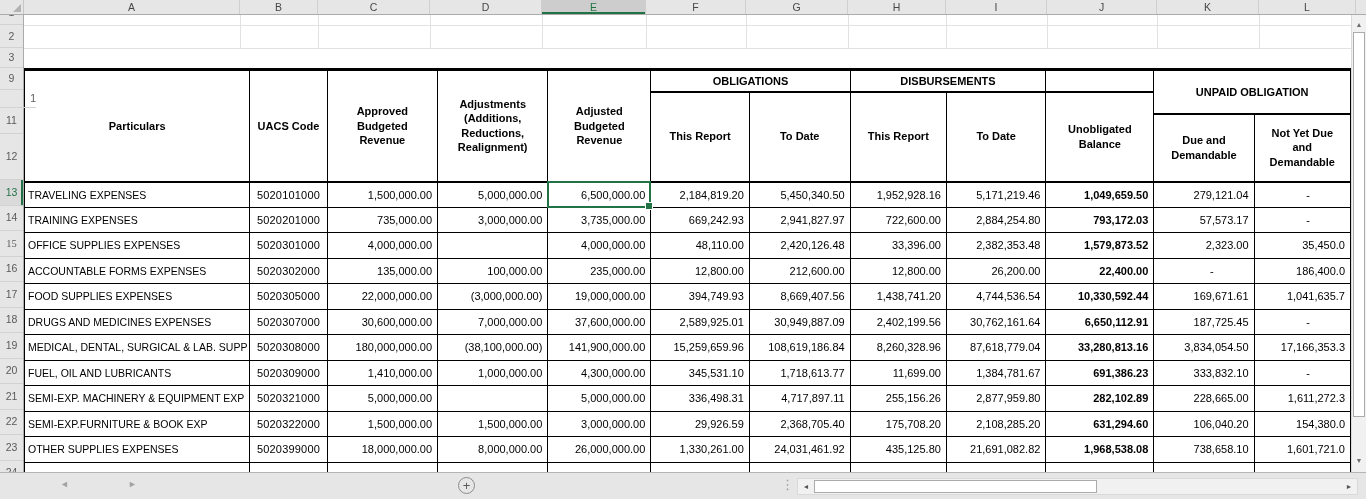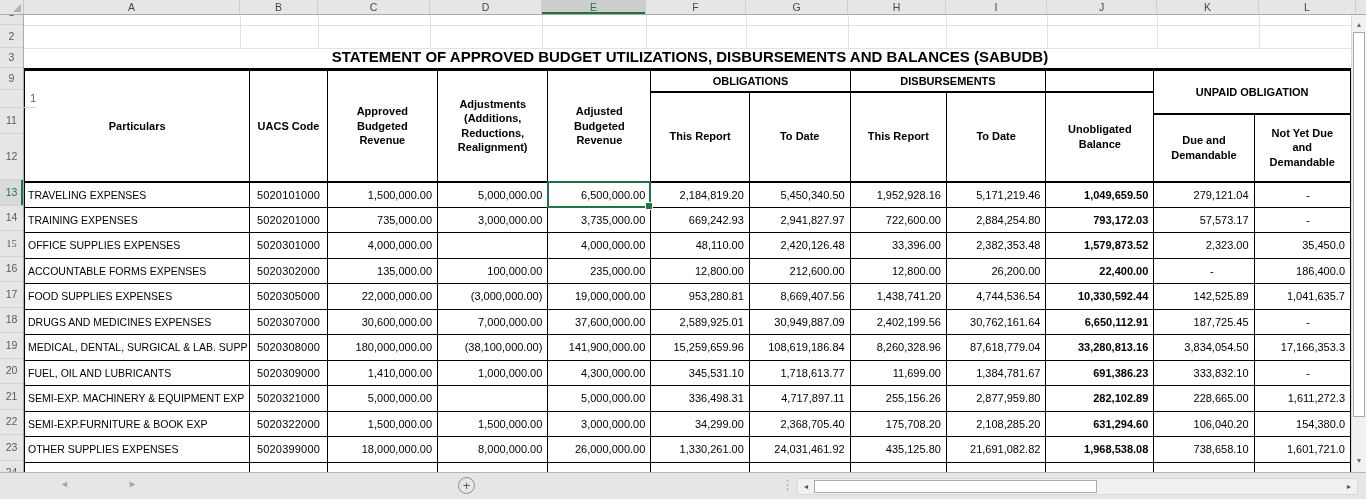--- a/index.html
+++ b/index.html
@@ -183,21 +183,20 @@
         <div class="gl-v" style="left: 746px;"></div>
         <div class="gl-v" style="left: 848px;"></div>
         <div class="gl-v" style="left: 946px;"></div>
         <div class="gl-v" style="left: 1047px;"></div>
         <div class="gl-v" style="left: 1157px;"></div>
         <div class="gl-v" style="left: 1259px;"></div>
         <div class="gl-h" style="top: 10px;"></div>
         <div class="gl-h" style="top: 33px;"></div>
       </div>
 
-    <div class="sheet-title">STATEMENT OF APPROVED BUDGET UTILIZATIONS, DISBURSEMENTS AND BALANCES (SABUDB)</div>
 
     <table class="sheet">
       <colgroup>
         <col style="width:216px">
           <col style="width:78px">
           <col style="width:112px">
         <col style="width:112px">
           <col style="width:104px">
           <col style="width:100px">
         <col style="width:102px">
@@ -287,26 +286,26 @@
             <td class="c-j num bold">22,400.00</td>
             <td class="c-k num dash">-</td>
             <td class="c-l num">186,400.0</td>
           </tr>
           <tr class="data">
             <td class="c-a txt">FOOD SUPPLIES EXPENSES</td>
             <td class="c-b code">5020305000</td>
             <td class="c-c num">22,000,000.00</td>
             <td class="c-d num">(3,000,000.00)</td>
             <td class="c-e num">19,000,000.00</td>
-            <td class="c-f num">953,280.81</td>
+            <td class="c-f num">394,749.93</td>
             <td class="c-g num">8,669,407.56</td>
             <td class="c-h num">1,438,741.20</td>
             <td class="c-i num">4,744,536.54</td>
             <td class="c-j num bold">10,330,592.44</td>
-            <td class="c-k num">142,525.89</td>
+            <td class="c-k num">169,671.61</td>
             <td class="c-l num">1,041,635.7</td>
           </tr>
           <tr class="data">
             <td class="c-a txt">DRUGS AND MEDICINES EXPENSES</td>
             <td class="c-b code">5020307000</td>
             <td class="c-c num">30,600,000.00</td>
             <td class="c-d num">7,000,000.00</td>
             <td class="c-e num">37,600,000.00</td>
             <td class="c-f num">2,589,925.01</td>
             <td class="c-g num">30,949,887.09</td>
@@ -357,21 +356,21 @@
             <td class="c-j num bold">282,102.89</td>
             <td class="c-k num">228,665.00</td>
             <td class="c-l num">1,611,272.3</td>
           </tr>
           <tr class="data">
             <td class="c-a txt">SEMI-EXP.FURNITURE &amp; BOOK EXP</td>
             <td class="c-b code">5020322000</td>
             <td class="c-c num">1,500,000.00</td>
             <td class="c-d num">1,500,000.00</td>
             <td class="c-e num">3,000,000.00</td>
-            <td class="c-f num">34,299.00</td>
+            <td class="c-f num">29,926.59</td>
             <td class="c-g num">2,368,705.40</td>
             <td class="c-h num">175,708.20</td>
             <td class="c-i num">2,108,285.20</td>
             <td class="c-j num bold">631,294.60</td>
             <td class="c-k num">106,040.20</td>
             <td class="c-l num">154,380.0</td>
           </tr>
           <tr class="data">
             <td class="c-a txt">OTHER SUPPLIES EXPENSES</td>
             <td class="c-b code">5020399000</td>

